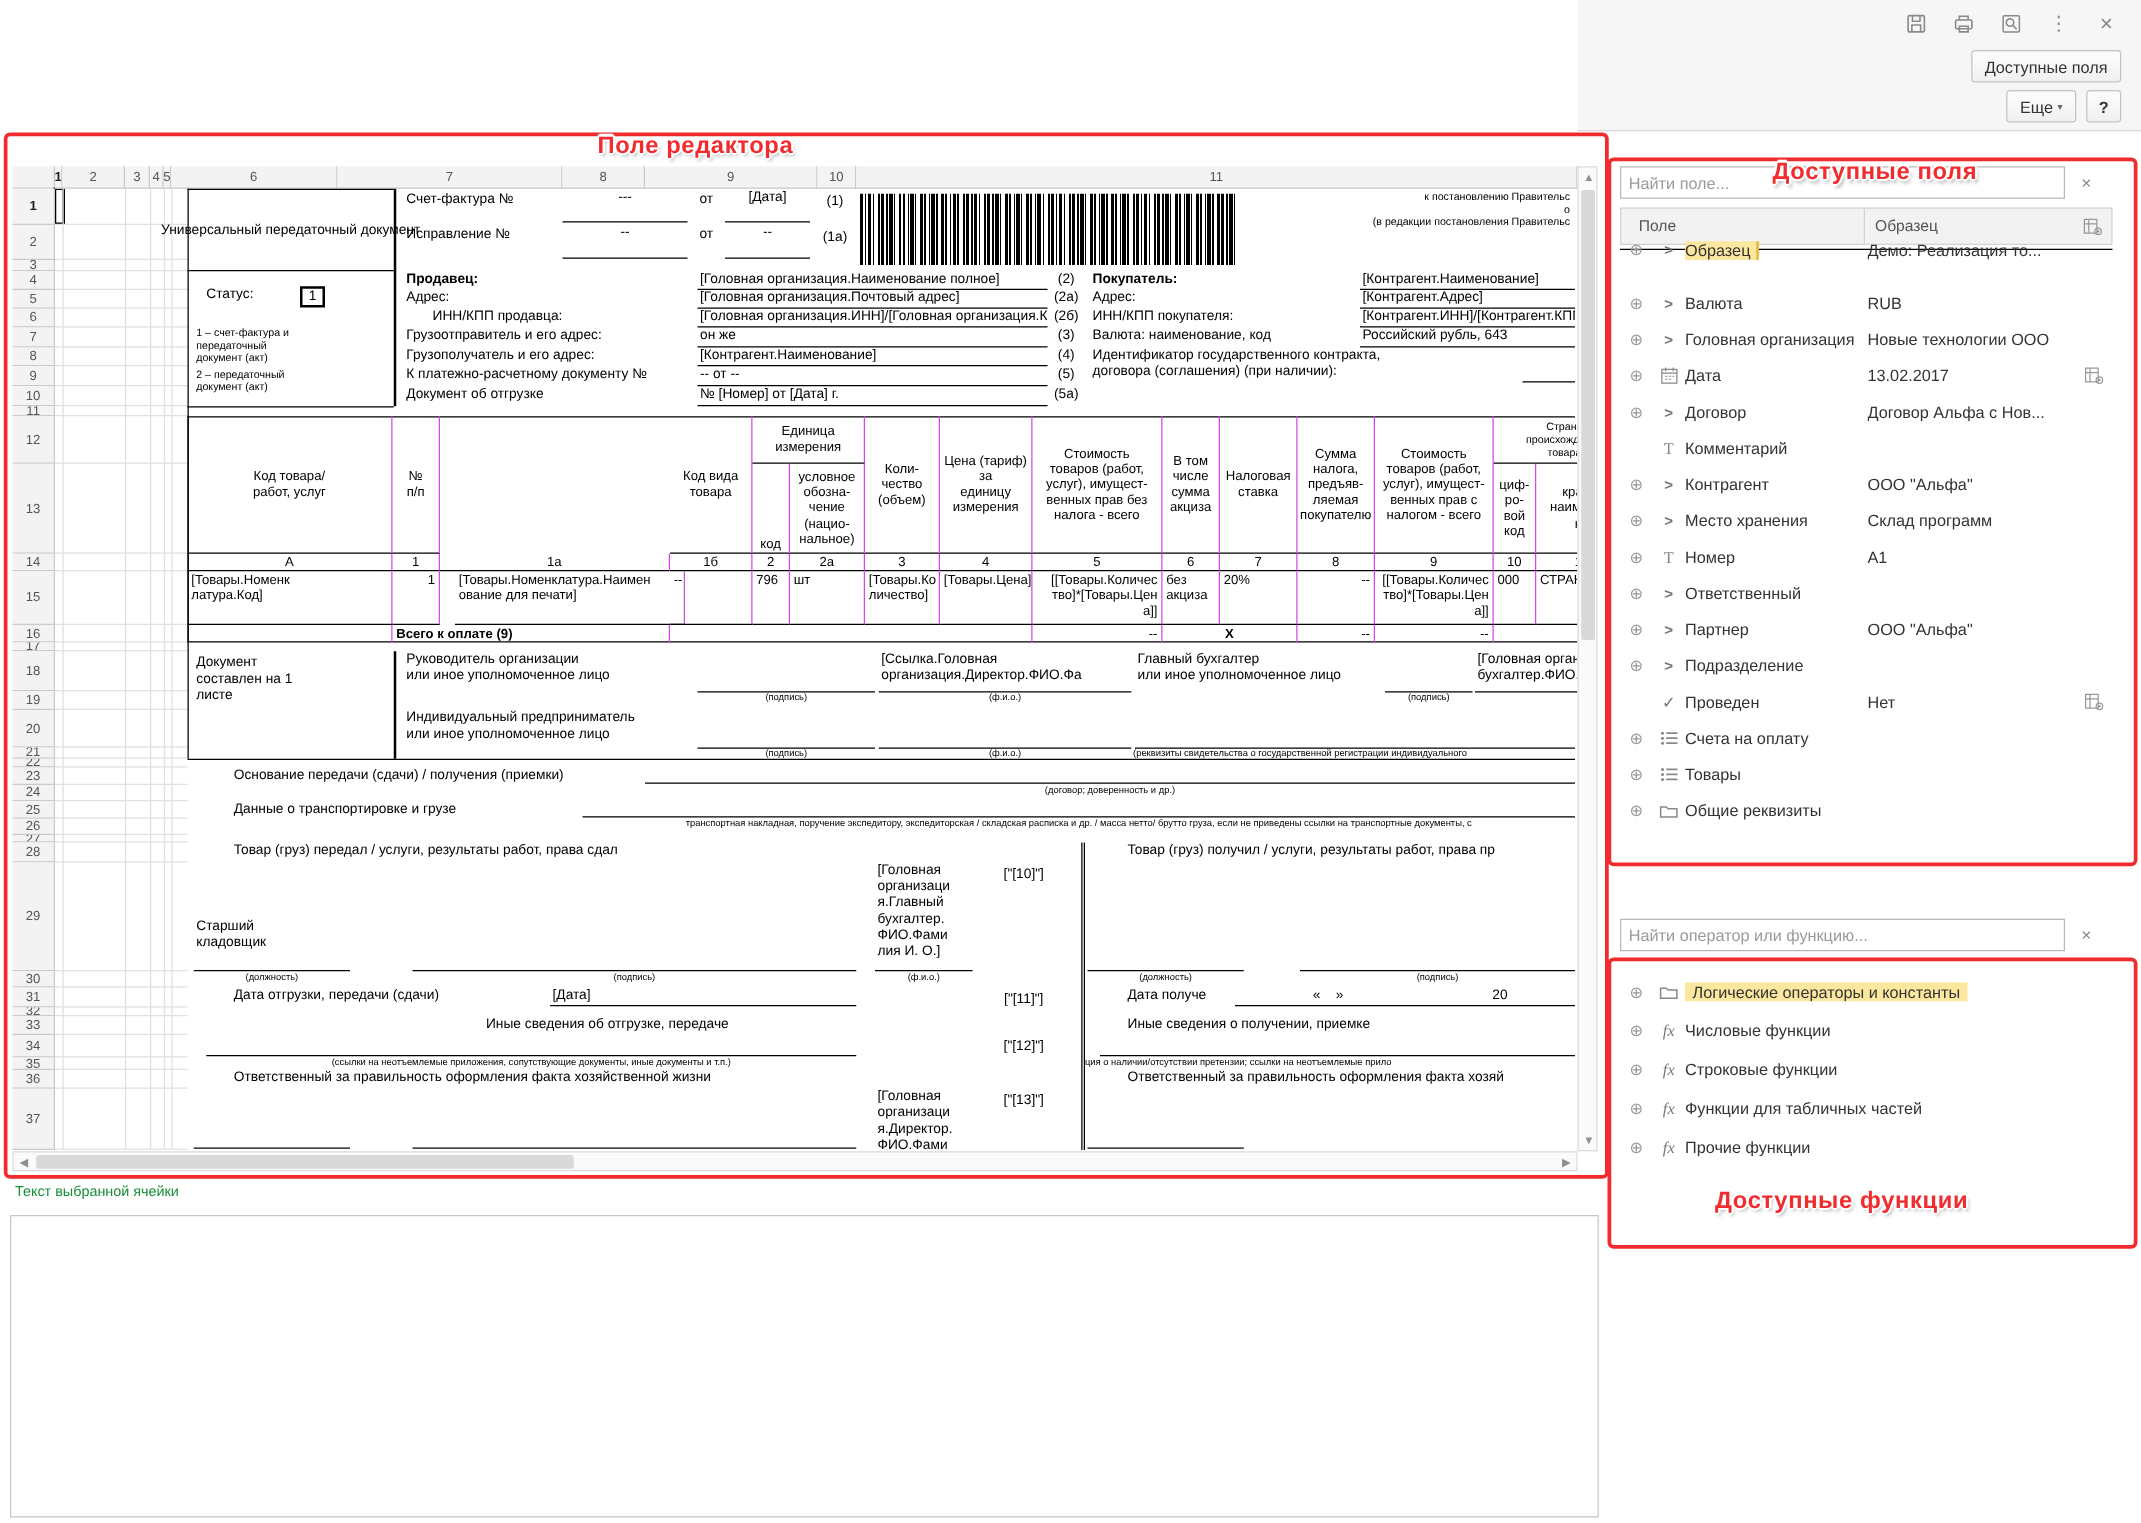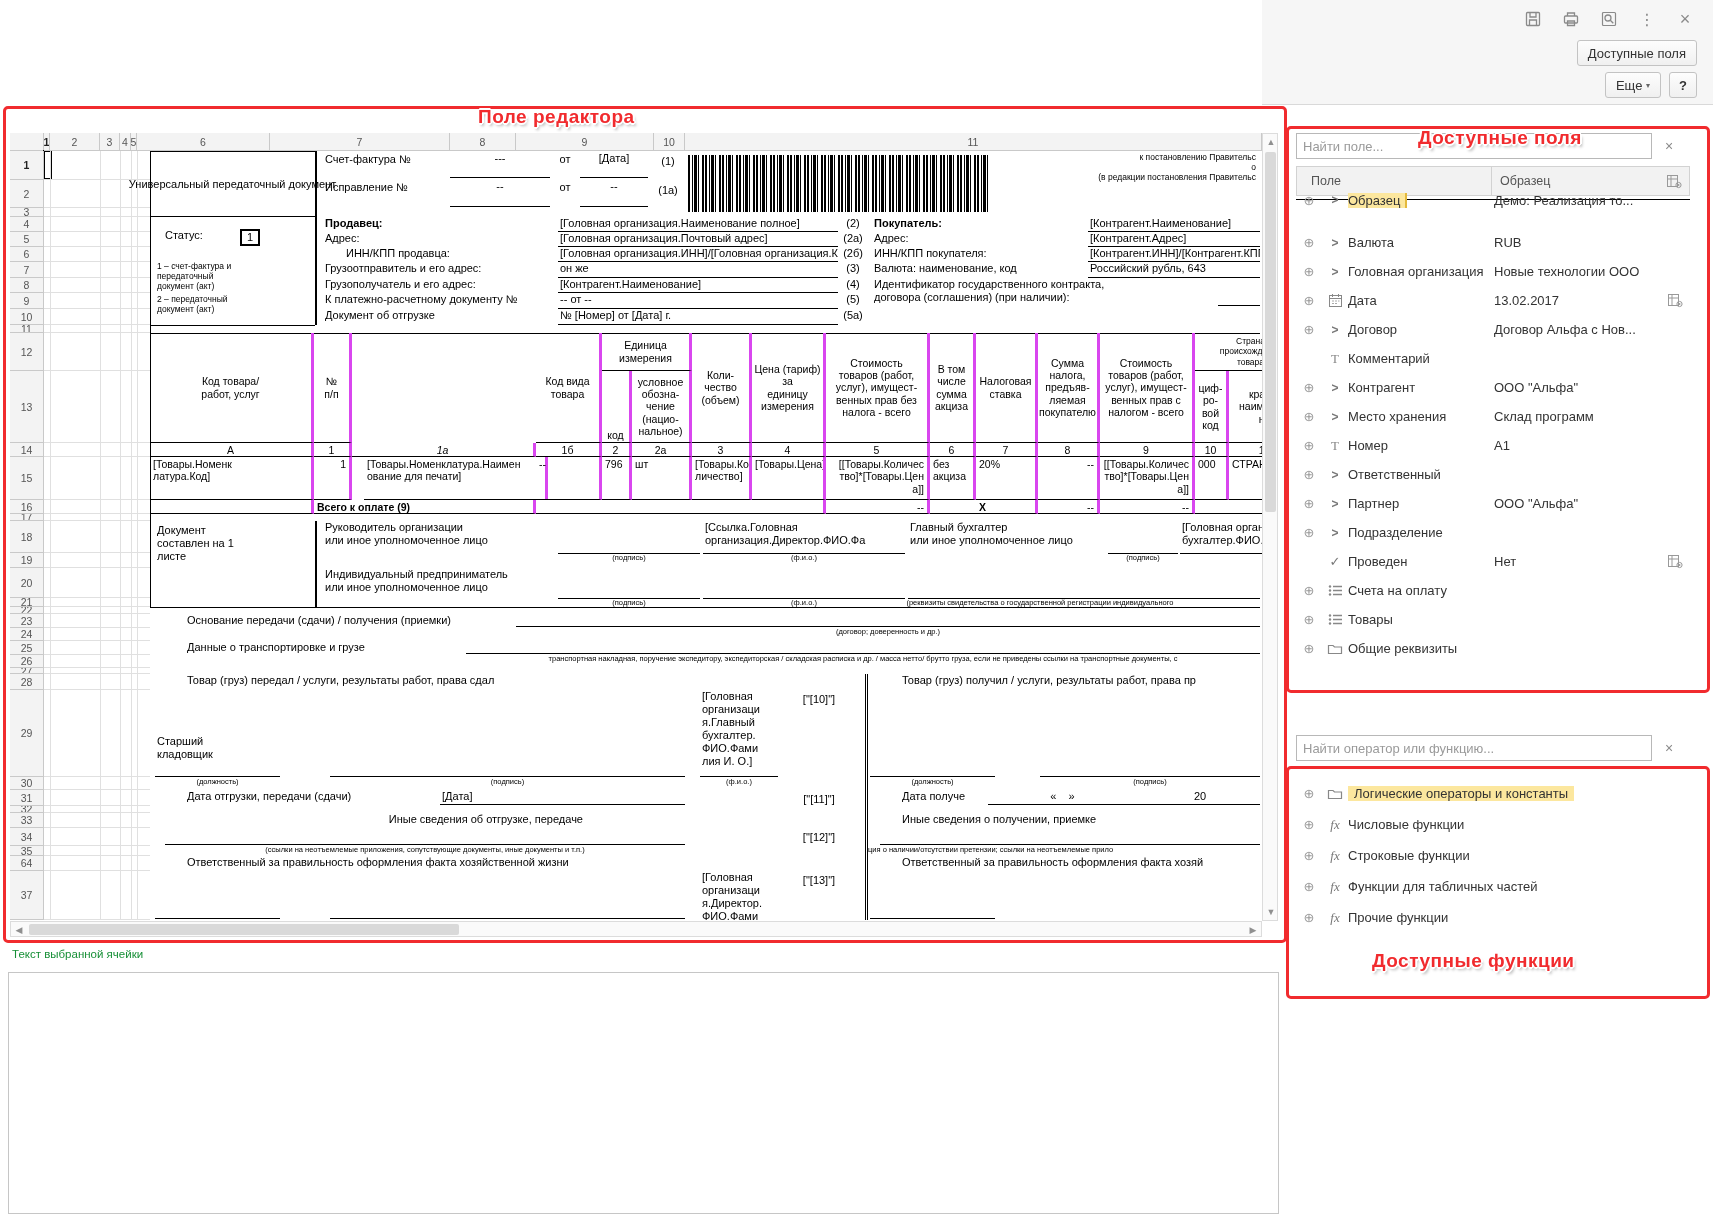--- a/index.html
+++ b/index.html
@@ -43,21 +43,21 @@
       box-sizing:border-box;display:flex;align-items:center;justify-content:center;font-size:10.5px;color:#555;overflow:hidden}
   .colh.sel,.rowh.sel{font-weight:bold;color:#222}
   .gridv{position:absolute;width:1px;background:#e0e0e0}
   .gridh{position:absolute;height:1px;background:#e0e0e0}
   .cell{position:absolute;box-sizing:border-box;font-size:11px;line-height:1.18;color:#000;white-space:nowrap;padding:0 2px}
   .pre{white-space:pre}
   .c{text-align:center}.r{text-align:right}.bold{font-weight:bold}
   .mid{display:flex;align-items:center;justify-content:center}
   .bot{display:flex;align-items:flex-end;justify-content:center;padding-bottom:2px}
   .ul{border-bottom:1px solid #000}
-  .b{border-right:3px solid #d946ef;border-bottom:1px solid #000;padding:1px 3px}
+  .b{border-right:1px solid #d946ef;border-bottom:1px solid #000;padding:1px 3px}
   .olt{border-left:1px solid #000;border-top:1px solid #000}
   .gh{font-size:10.5px}
   .small{font-size:8.5px}.tiny{font-size:7.5px}
   .clip{overflow:hidden}
   .box{border:2px solid #000}
   .vl{border-left:1px solid #000;width:0!important;padding:0}
   .vl2{border-left:2px solid #000;width:0!important;padding:0}
   .vdouble{border-left:1px solid #000;border-right:1px solid #000;width:3px!important;padding:0}
   .hl{border-top:1px solid #000;height:0!important;padding:0}
   .barcode{background:repeating-linear-gradient(90deg,#000 0 2px,#fff 2px 4px,#000 4px 5px,#fff 5px 6px,#000 6px 9px,#fff 9px 10px,#000 10px 11px,#fff 11px 14px,#000 14px 16px,#fff 16px 17px)}
@@ -354,21 +354,21 @@
     <div class="rowh" style="left: 10px; top: 655px; width: 34px; height: 13px;">26</div>
     <div class="rowh" style="left: 10px; top: 668px; width: 34px; height: 6px;">27</div>
     <div class="rowh" style="left: 10px; top: 674px; width: 34px; height: 16px;">28</div>
     <div class="rowh" style="left: 10px; top: 690px; width: 34px; height: 87px;">29</div>
     <div class="rowh" style="left: 10px; top: 777px; width: 34px; height: 13px;">30</div>
     <div class="rowh" style="left: 10px; top: 790px; width: 34px; height: 16px;">31</div>
     <div class="rowh" style="left: 10px; top: 806px; width: 34px; height: 7px;">32</div>
     <div class="rowh" style="left: 10px; top: 813px; width: 34px; height: 15px;">33</div>
     <div class="rowh" style="left: 10px; top: 828px; width: 34px; height: 18px;">34</div>
     <div class="rowh" style="left: 10px; top: 846px; width: 34px; height: 10px;">35</div>
-    <div class="rowh" style="left: 10px; top: 856px; width: 34px; height: 15px;">64</div>
+    <div class="rowh" style="left: 10px; top: 856px; width: 34px; height: 15px;">36</div>
     <div class="rowh" style="left: 10px; top: 871px; width: 34px; height: 49px;">37</div>
     <div class="gridh" style="left: 44px; top: 179px; width: 106px;"></div>
     <div class="gridh" style="left: 44px; top: 207px; width: 106px;"></div>
     <div class="gridh" style="left: 44px; top: 216px; width: 106px;"></div>
     <div class="gridh" style="left: 44px; top: 231px; width: 106px;"></div>
     <div class="gridh" style="left: 44px; top: 246px; width: 106px;"></div>
     <div class="gridh" style="left: 44px; top: 261px; width: 106px;"></div>
     <div class="gridh" style="left: 44px; top: 277px; width: 106px;"></div>
     <div class="gridh" style="left: 44px; top: 292px; width: 106px;"></div>
     <div class="gridh" style="left: 44px; top: 308px; width: 106px;"></div>
@@ -507,21 +507,21 @@
 товара</div>
     <div class="cell b c mid pre gh" style="left: 1195px; top: 371px; width: 34px; height: 72px;">циф-
 ро-
 вой
 код</div>
     <div class="cell b c mid pre gh" style="left: 1229px; top: 371px; width: 80px; height: 72px;">краткое
 наименова-
 ние</div>
     <div class="cell b c gh" style="left: 150px; top: 443px; width: 164px; height: 14px;">А</div>
     <div class="cell b c gh" style="left: 314px; top: 443px; width: 38px; height: 14px;">1</div>
-    <div class="cell b c gh" style="left: 352px; top: 443px; width: 184px; height: 14px; font-style: italic;">1а</div>
+    <div class="cell b c gh" style="left: 352px; top: 443px; width: 184px; height: 14px;">1а</div>
     <div class="cell b c gh" style="left: 536px; top: 443px; width: 66px; height: 14px;">1б</div>
     <div class="cell b c gh" style="left: 602px; top: 443px; width: 30px; height: 14px;">2</div>
     <div class="cell b c gh" style="left: 632px; top: 443px; width: 60px; height: 14px;">2а</div>
     <div class="cell b c gh" style="left: 692px; top: 443px; width: 60px; height: 14px;">3</div>
     <div class="cell b c gh" style="left: 752px; top: 443px; width: 74px; height: 14px;">4</div>
     <div class="cell b c gh" style="left: 826px; top: 443px; width: 104px; height: 14px;">5</div>
     <div class="cell b c gh" style="left: 930px; top: 443px; width: 46px; height: 14px;">6</div>
     <div class="cell b c gh" style="left: 976px; top: 443px; width: 62px; height: 14px;">7</div>
     <div class="cell b c gh" style="left: 1038px; top: 443px; width: 62px; height: 14px;">8</div>
     <div class="cell b c gh" style="left: 1100px; top: 443px; width: 95px; height: 14px;">9</div>

